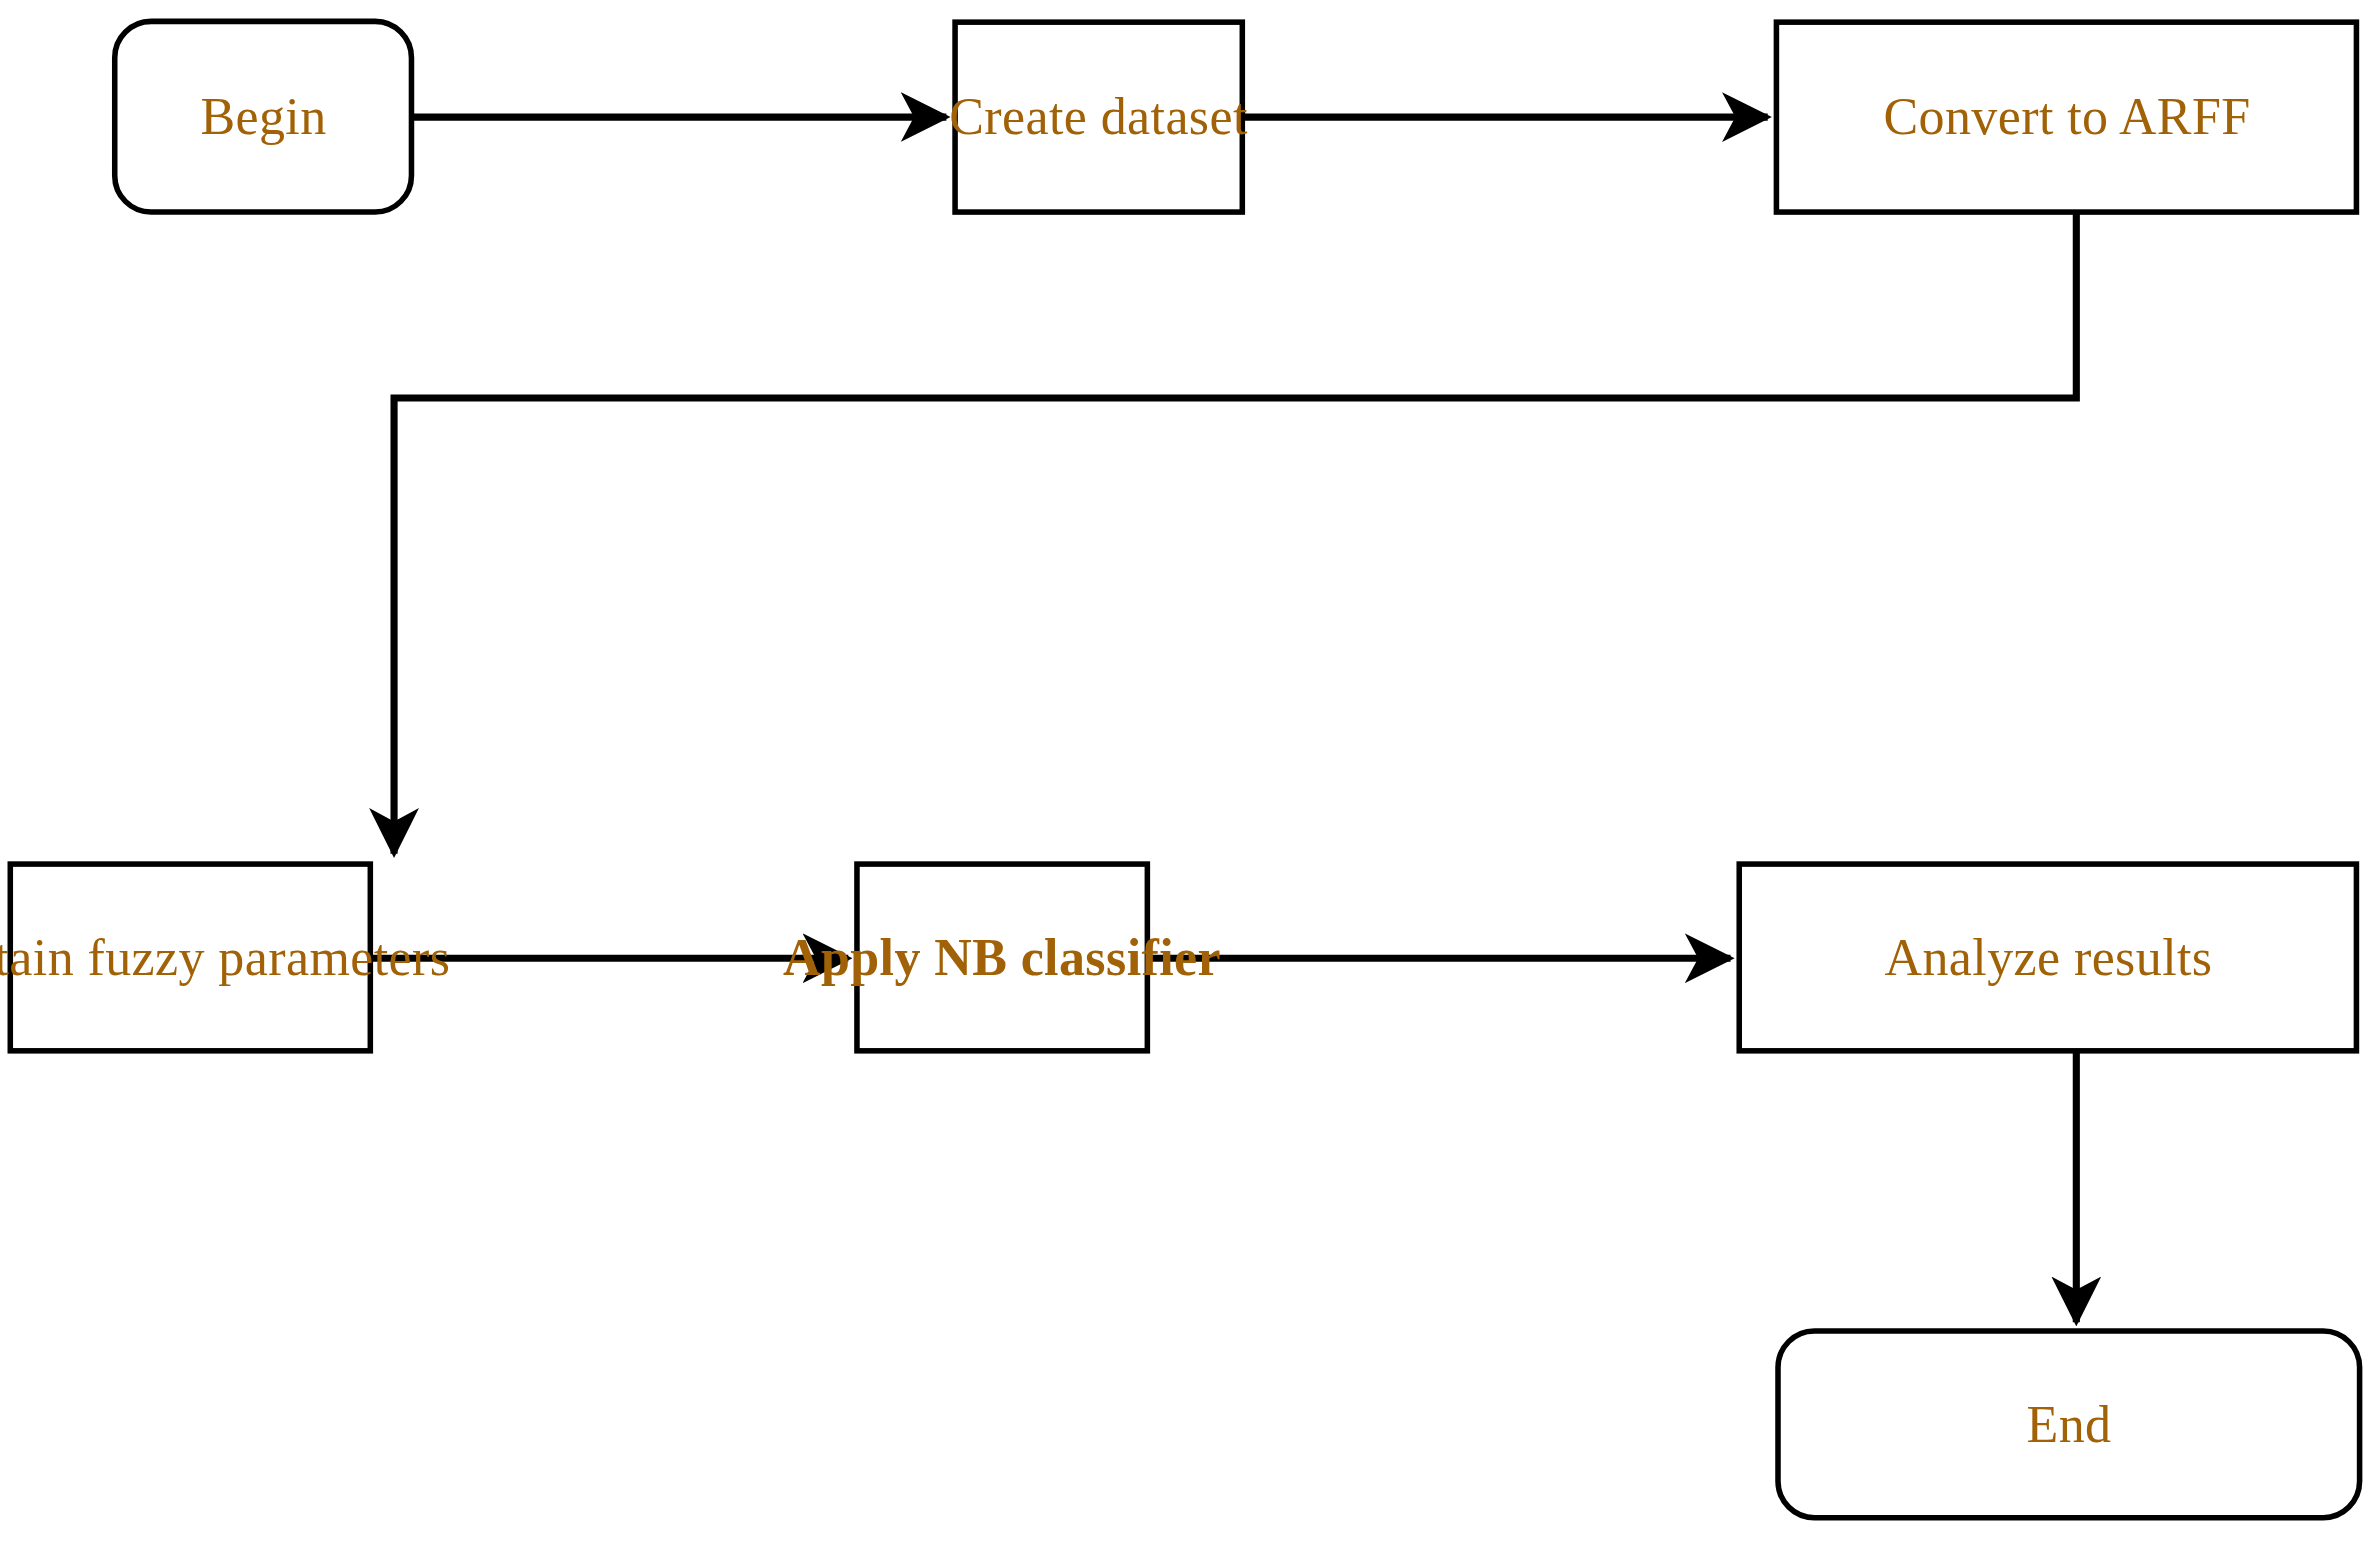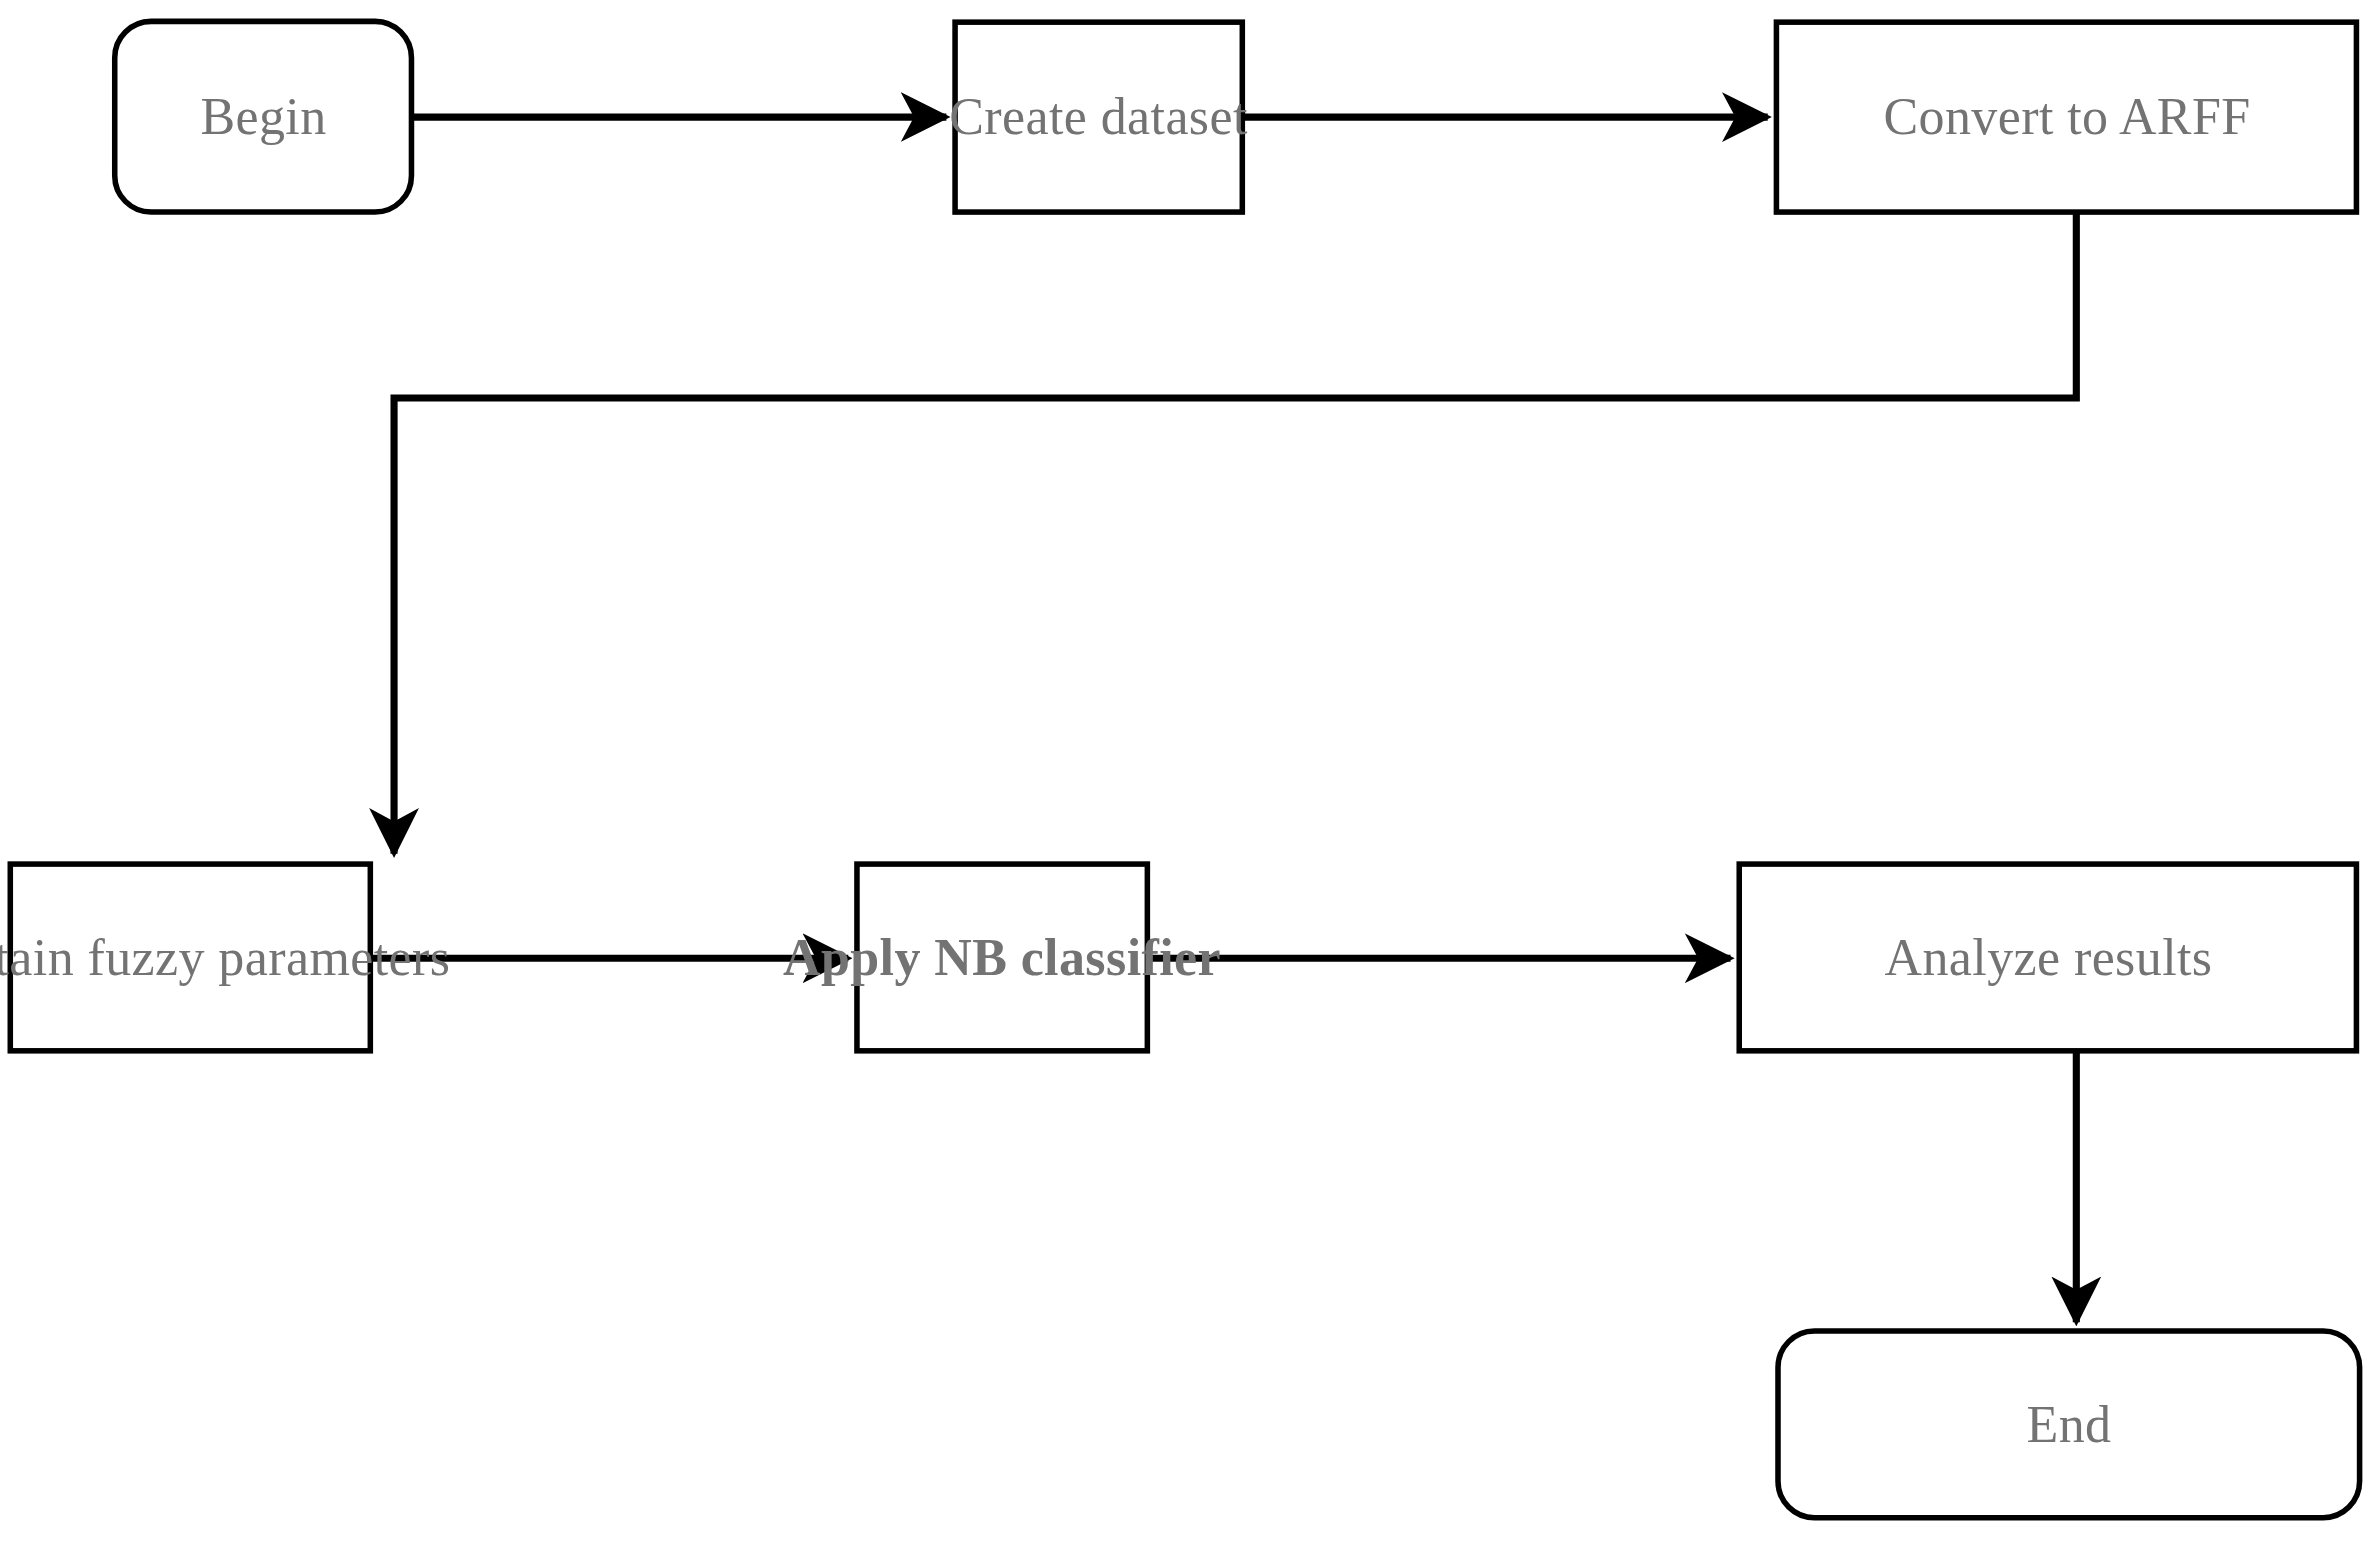--- a/index.html
+++ b/index.html
@@ -21,21 +21,21 @@
     left: 0;
     width: 2377px;
     height: 1543px;
   }
   .node-label {
     position: absolute;
     display: flex;
     align-items: center;
     justify-content: center;
     text-align: center;
-    color: #737373;
+    color: #a16207;
     font-family: "Liberation Serif", "DejaVu Serif", serif;
     font-size: 52px;
     line-height: 1.1;
     letter-spacing: 0.4px;
     white-space: nowrap;
     pointer-events: none;
   }
   .hit {
     position: absolute;
     background: transparent;

